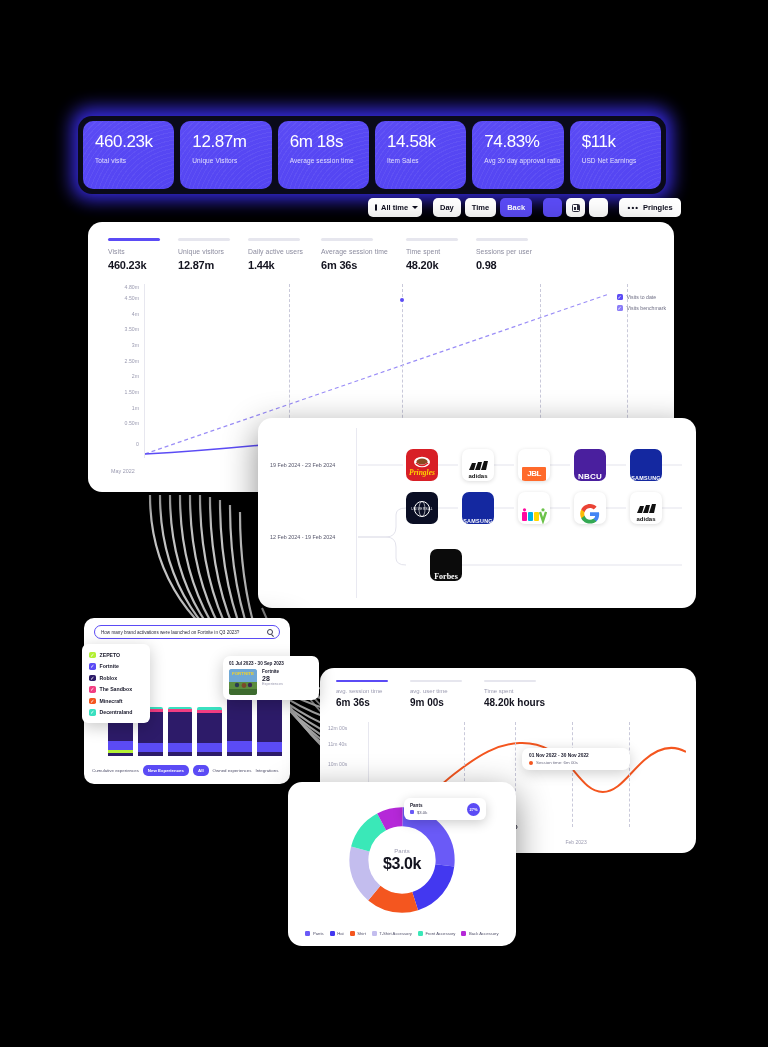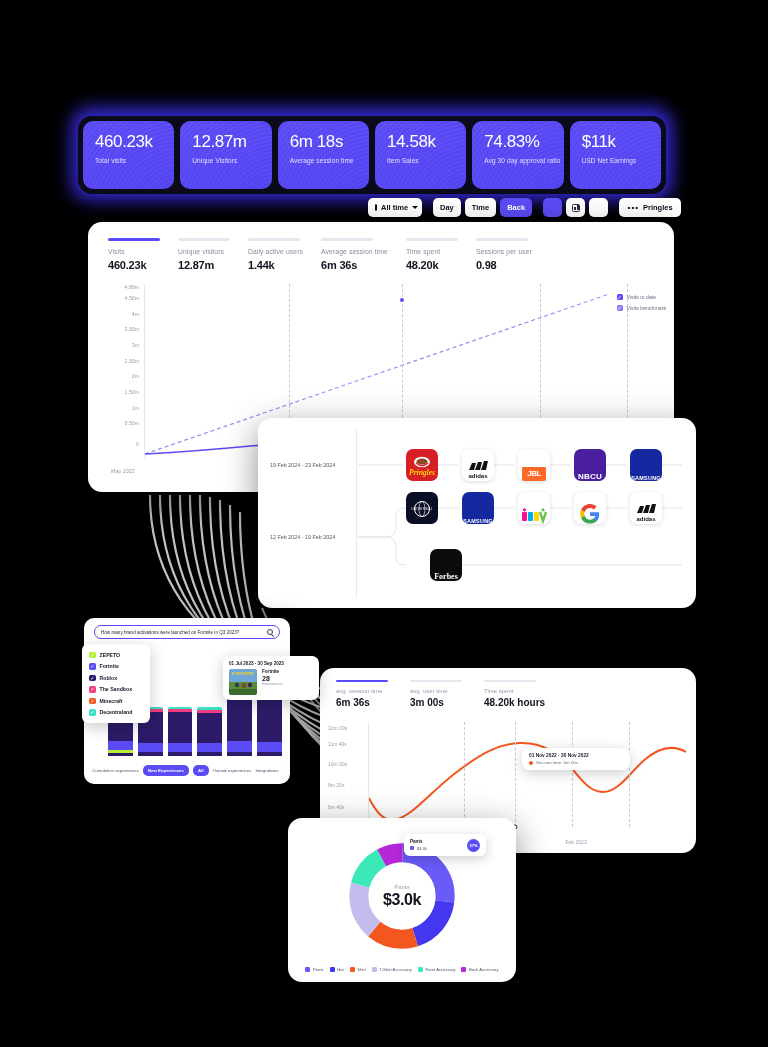--- a/index.html
+++ b/index.html
@@ -159,21 +159,21 @@
     position: absolute; left: 202px; top: 80px; width: 108px;
     background: #fff; border-radius: 7px; box-shadow: 0 3px 14px rgba(0,0,0,.2);
     padding: 5px 7px;
   }
   .ts-date { font-size: 4.8px; font-weight: 700; color: #18182a; }
   .ts-row { display: flex; align-items: center; gap: 3px; margin-top: 2px; }
   .ts-dot { width: 4px; height: 4px; border-radius: 50%; background: #f4561f; }
   .ts-txt { font-size: 4.4px; color: #6f6f85; }
 
   
-  #panel-donut { left: 288px; top: 818px; width: 228px; height: 164px; }
+  #panel-donut { left: 288px; top: 782px; width: 228px; height: 164px; }
   .donut-wrap { position: absolute; left: 50%; top: 78px; transform: translate(-50%,-50%); width: 114px; height: 114px; }
   .donut-hole {
     position: absolute; left: 50%; top: 50%; transform: translate(-50%,-50%);
     width: 66px; height: 66px; border-radius: 50%; background: #fff;
     display: flex; flex-direction: column; align-items: center; justify-content: center;
   }
   .donut-lbl { font-size: 6px; color: #9a9ab0; }
   .donut-val { font-size: 16px; font-weight: 700; color: #13131f; letter-spacing: -.4px; margin-top: 1px; }
   .d-legend { position: absolute; left: 0; right: 0; bottom: 10px; display: flex; justify-content: center; gap: 6px; flex-wrap: nowrap; }
   .dl { display: flex; align-items: center; gap: 2.5px; }
@@ -558,21 +558,21 @@
   <div class="panel" id="panel-session">
     <div class="sk-row">
       <div class="sk sel">
         <div class="sk-bar"></div>
         <div class="sk-lbl">avg. session time</div>
         <div class="sk-val">6m 36s</div>
       </div>
       <div class="sk">
         <div class="sk-bar"></div>
         <div class="sk-lbl">avg. user time</div>
-        <div class="sk-val">3m 00s</div>
+        <div class="sk-val">9m 00s</div>
       </div>
       <div class="sk">
         <div class="sk-bar"></div>
         <div class="sk-lbl">Time spent</div>
         <div class="sk-val">48.20k hours</div>
       </div>
     </div>
 
     <div class="s-ytick" style="top:60px">12m 00s</div>
     <div class="s-ytick" style="top:76px">11m 40s</div>

